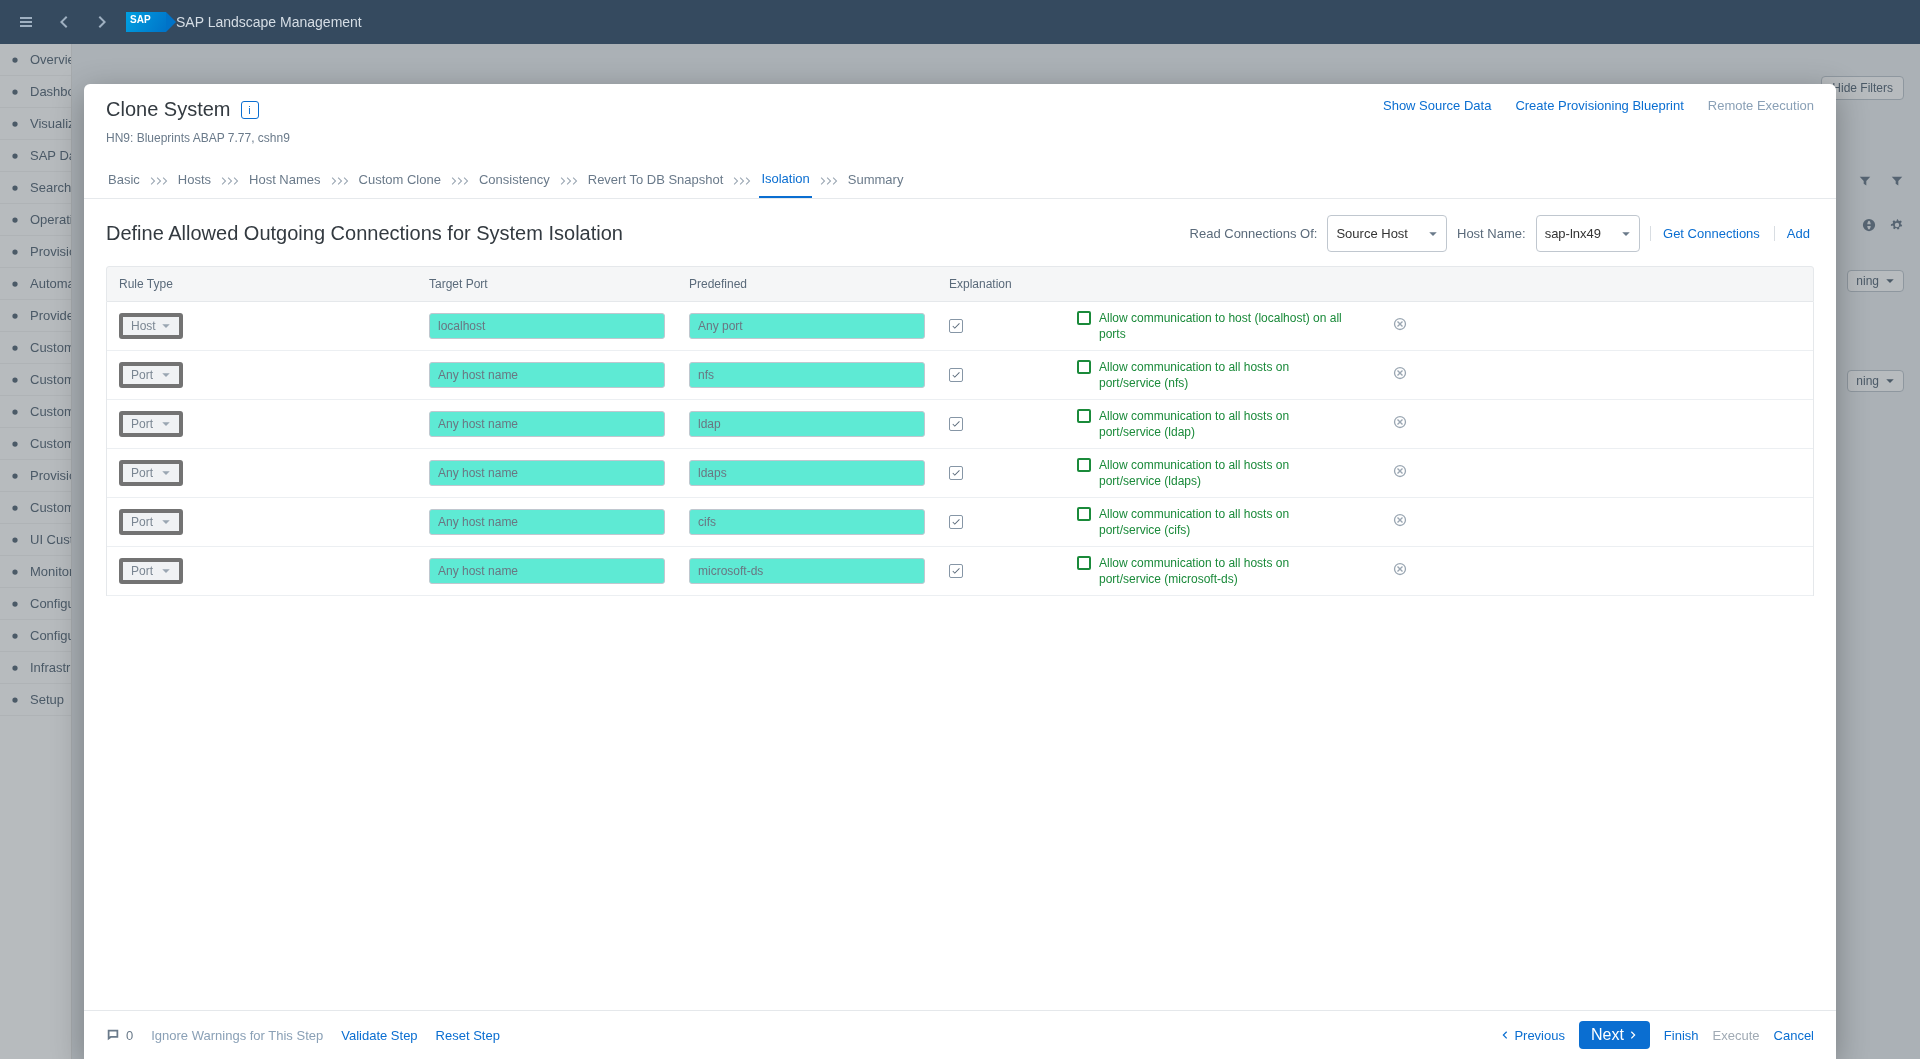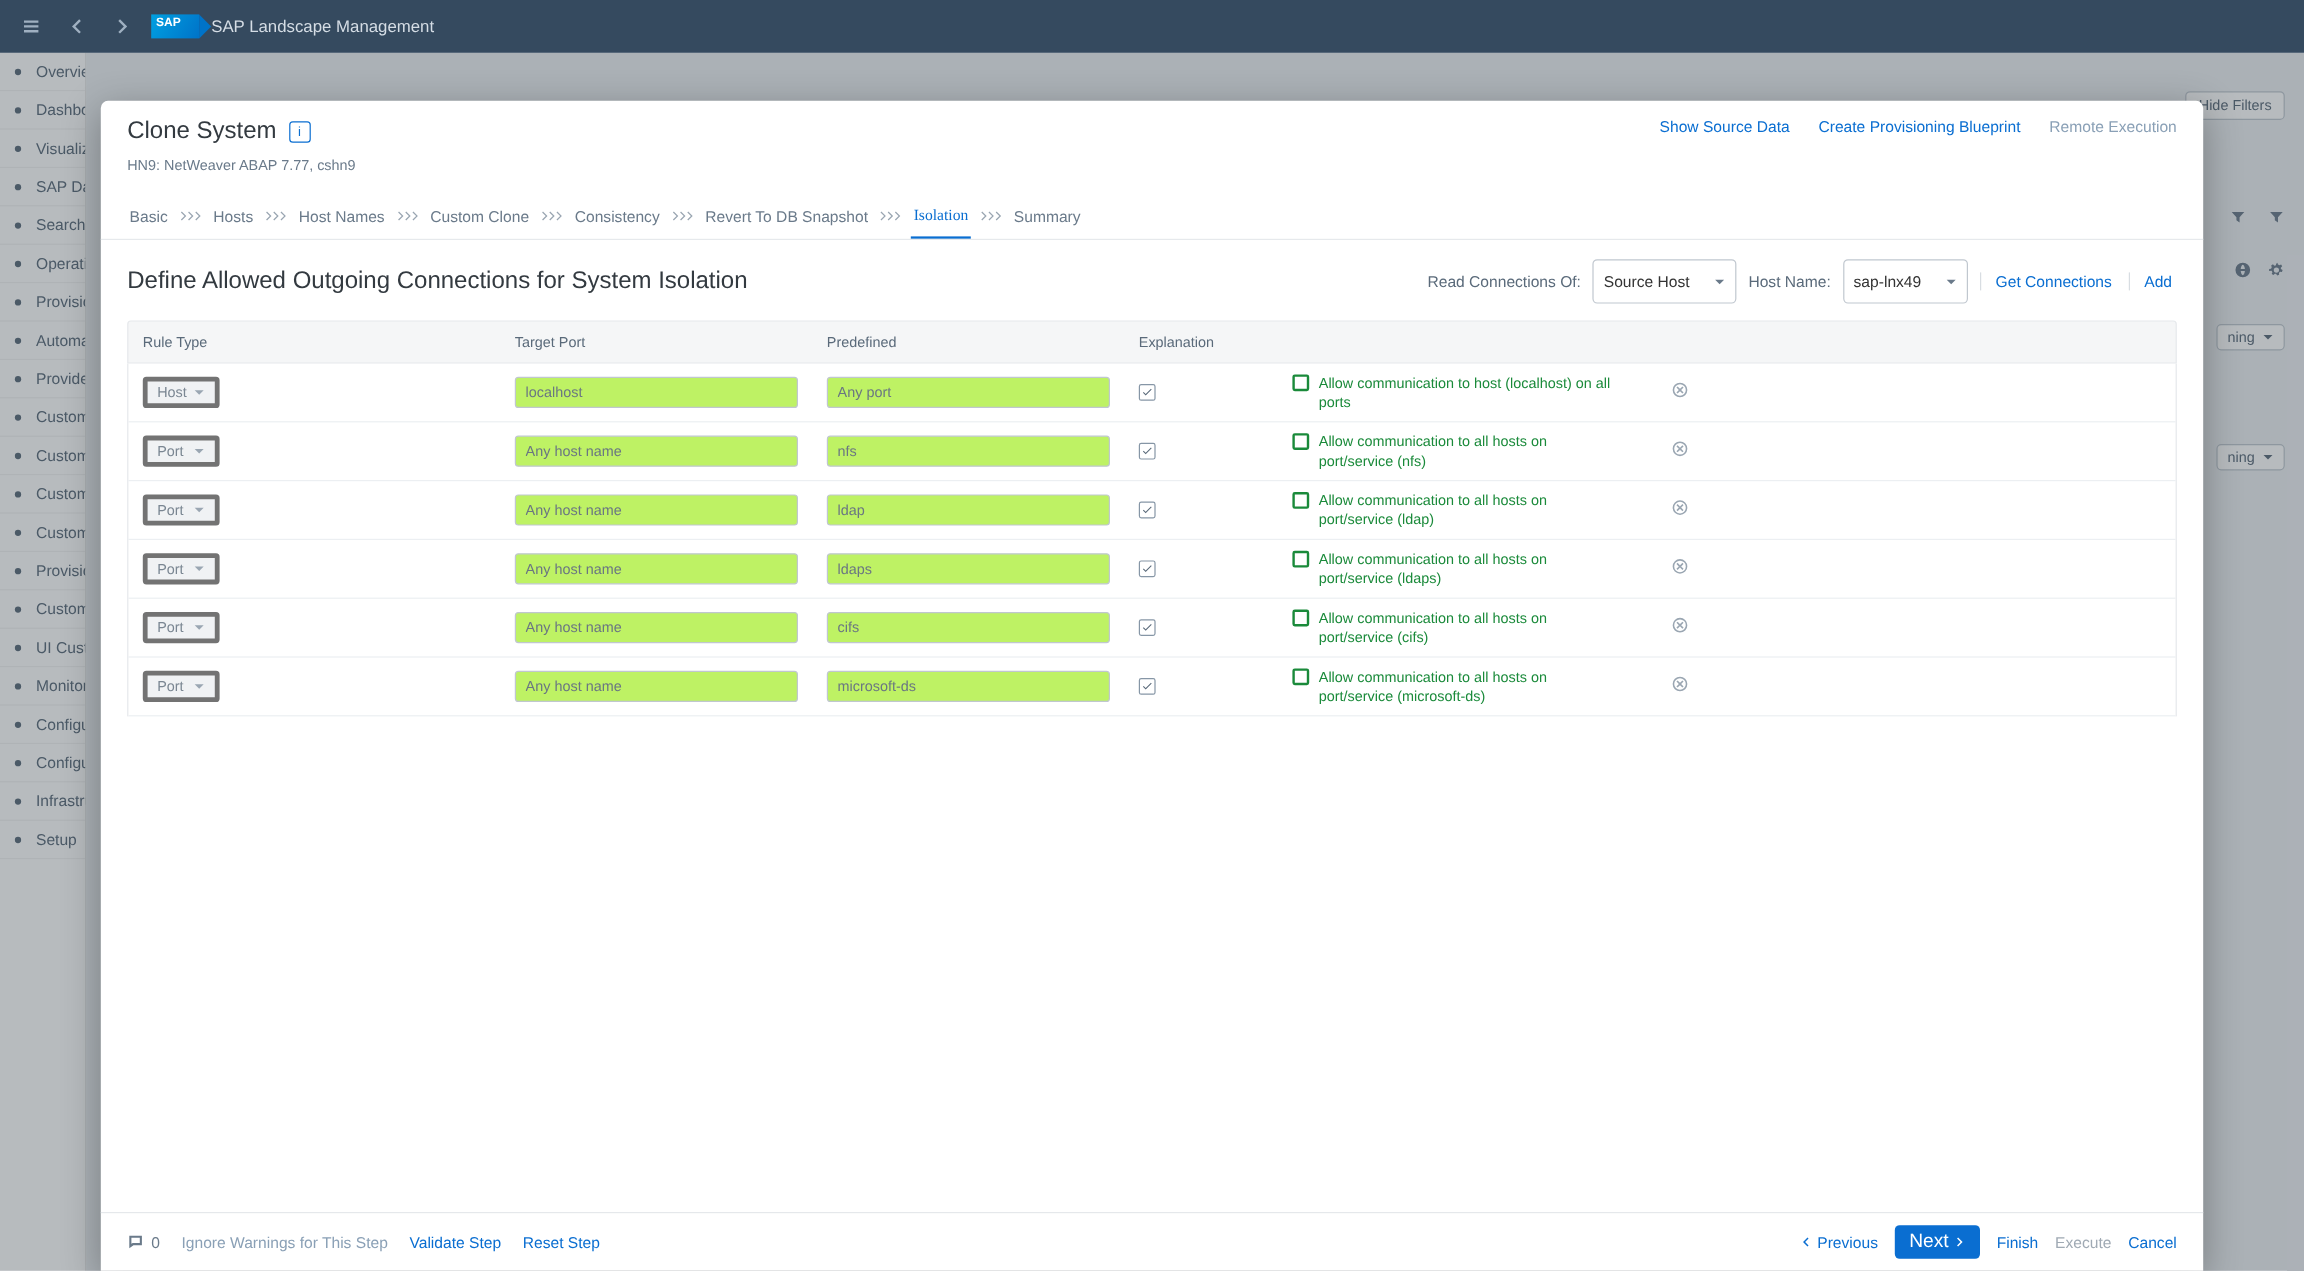--- a/index.html
+++ b/index.html
@@ -59,21 +59,21 @@
 .dlg-title { font-size: 20px; color: #333a40; font-weight: 400; display:flex; align-items:center; gap:10px;}
 .dlg-title .info-icon { width:18px; height:18px; border:1px solid #0a6ed1; color:#0a6ed1; border-radius:3px; display:flex;align-items:center;justify-content:center; font-size:11px;}
 .dlg-sub { font-size: 12px; color: #6a7a8a; margin: 6px 22px 12px 22px; }
 .dlg-actions { margin-left:auto; display:flex; gap:24px; }
 .dlg-action-link { color:#0a6ed1; font-size:13px; cursor:pointer; }
 .dlg-action-link.dim { color:#8aa0b6; }
 
 
 .wizard { display:flex; align-items:center; gap:6px; padding: 8px 22px 0 22px; border-bottom: none;}
 .wiz-step { font-size: 13px; color: #6a7a8a; padding: 6px 2px 10px 2px; cursor:pointer; }
-.wiz-step.active { color:#0a6ed1; border-bottom: 2px solid #0a6ed1; font-family: Liberation Serif, serif; }
+.wiz-step.active { color:#0a6ed1; border-bottom: 2px solid #0a6ed1; }
 .wiz-chev { color:#9aa6b2; padding: 0 2px;}
 .wiz-chev svg{width:18px;height:12px;}
 .dlg-hr { height:1px; background:#e6e9ec; margin: 0 0 0 0;}
 
 
 .section { padding: 16px 22px 8px 22px; display:flex; align-items:center; }
 .section-title { font-size: 20px; color: #333a40; font-weight:400;}
 .section-right { margin-left:auto; display:flex; align-items:center; gap:10px; font-size:13px; color:#5a6a7a;}
 .select-box { display:inline-flex; align-items:center; border:1px solid #c0c7cf; border-radius:4px; height:37px; padding:2px 8px; background:#fff; font-size:13px; color:#333; gap:20px;}
 .select-box svg{width:10px;height:10px;color:#6a7a8a;}
@@ -82,21 +82,21 @@
 
 
 .tbl { margin: 6px 22px 0 22px; }
 .tbl-header { display:grid; grid-template-columns: 310px 260px 260px 128px 300px 70px; background:#f5f6f7; border:1px solid #e5e8eb; border-radius:3px 3px 0 0; }
 .tbl-header > div { padding:10px 12px; font-size:12px; color:#5a6a7a; }
 .tbl-body { border-left:1px solid #e5e8eb; border-right:1px solid #e5e8eb;}
 .tbl-row { display:grid; grid-template-columns: 310px 260px 260px 128px 300px 70px; align-items:center; border-bottom:1px solid #eceff2; padding:6px 0;}
 .cell { padding: 2px 12px; display:flex; align-items:center;}
 .rule-sel { display:inline-flex; align-items:center; border:4px solid #737373; background:#f0f2f4; color:#7a8692; height:26px; width:64px; border-radius:3px; padding:0 8px; font-size:12px; justify-content:space-between;}
 .rule-sel svg{width:10px;height:10px;color:#9aa6b2;}
-.txt-input { width: 240px; height:26px; border:1px solid #c0c7cf; background:#bef264; color:#6a7682; border-radius:3px; padding:0 8px; font-size:12px; }
+.txt-input { width: 240px; height:26px; border:1px solid #c0c7cf; background:#5eead4; color:#6a7682; border-radius:3px; padding:0 8px; font-size:12px; }
 .chk { width:14px; height:14px; border:1px solid #8696a6; border-radius:2px; display:inline-flex;align-items:center;justify-content:center; background:#fff;}
 .chk svg{width:10px;height:10px;color:#5a6a7a;}
 .expl { display:flex; align-items:flex-start; gap:8px; color:#1a8a3a; font-size:12px; line-height:16px;}
 .expl .stop-icon{ width:14px;height:14px; border:2px solid #1a8a3a; border-radius:2px; flex-shrink:0; margin-top:1px;}
 .del-btn { color:#9aa6b2; cursor:pointer;}
 .del-btn svg{width:14px;height:14px;}
 
 
 .dlg-footer { margin-top:auto; border-top:1px solid #e5e8eb; padding:10px 22px; display:flex; align-items:center; gap:18px;}
 .ft-left { display:flex; align-items:center; gap:18px;}
@@ -399,21 +399,21 @@
           <span>Clone System</span>
           <span class="info-icon">i</span>
         </div>
       </div>
       <div class="dlg-actions">
         <span class="dlg-action-link">Show Source Data</span>
         <span class="dlg-action-link">Create Provisioning Blueprint</span>
         <span class="dlg-action-link dim">Remote Execution</span>
       </div>
     </div>
-    <div class="dlg-sub">HN9: NetWeaver ABAP 7.77, cshn9</div>
+    <div class="dlg-sub">HN9: Blueprints ABAP 7.77, cshn9</div>
 
     <div class="wizard" id="wizard">
         <span class="wiz-step">Basic</span>
         <span class="wiz-chev"><svg>
             <use href="#i-dblchev"></use>
           </svg></span>
         <span class="wiz-step">Hosts</span>
         <span class="wiz-chev"><svg>
             <use href="#i-dblchev"></use>
           </svg></span>

